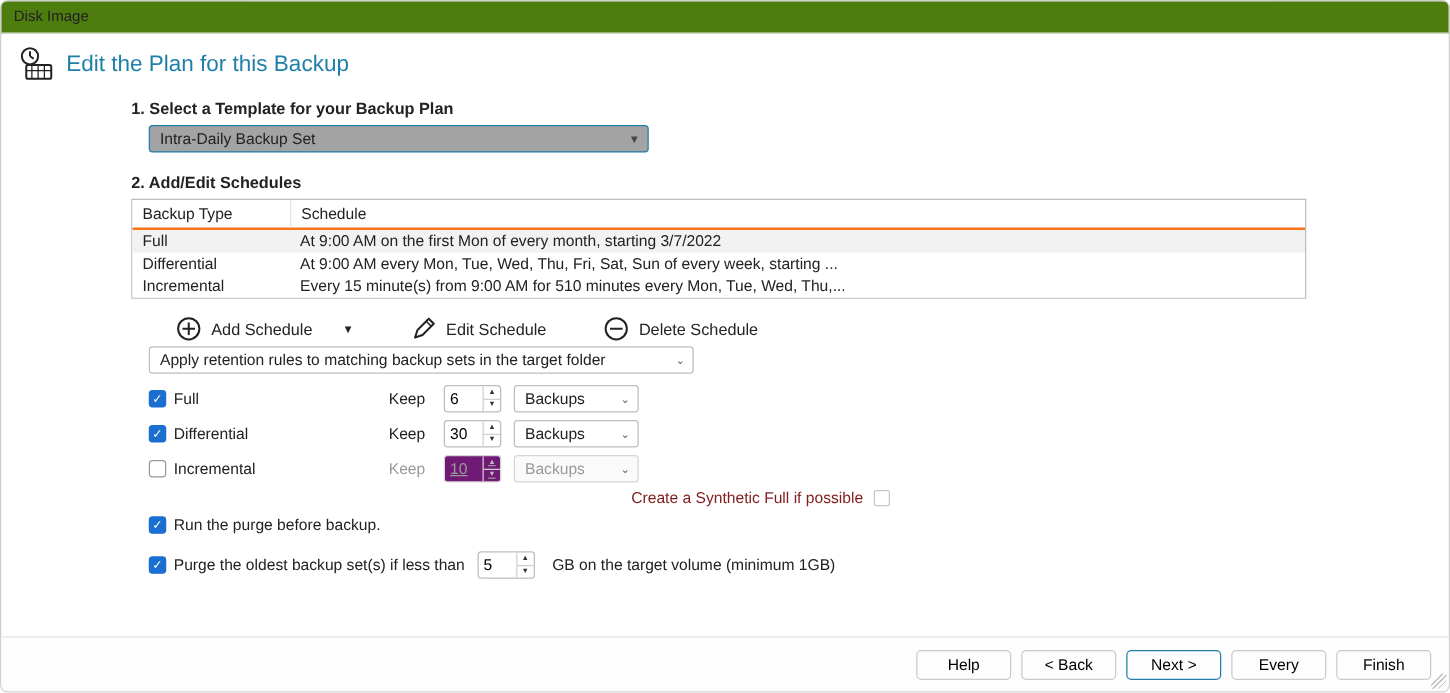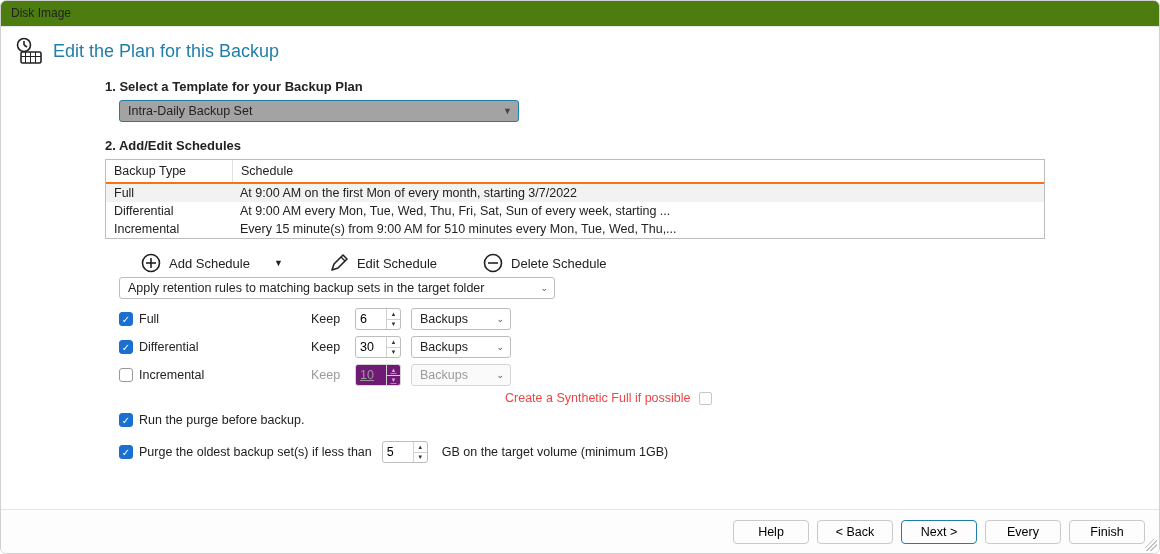--- a/index.html
+++ b/index.html
@@ -179,21 +179,21 @@
     cursor: pointer;
     color: #333;
   }
   .spin .btns span + span { border-top: 1px solid #d0d0d0; }
   .spin.disabled { border-color:#d6d6d6; color:#9a9a9a; background:#701a75;text-decoration:underline;}
   .spin.disabled input { color:#9a9a9a; }
   .spin.disabled .btns span { color:#bbb; cursor:default; }
 
   .syn-row {
     display:flex; align-items:center; gap:8px;
-    color:#ef4444; font-size:12.5px;
+    color:#7f1d1d; font-size:12.5px;
     margin: 2px 0 8px 400px;
   }
   .mini-cb {
     width:13px;height:13px;border:1px solid #c7c7c7;border-radius:2px;background:#fff;display:inline-block;
   }
 
   .cb {
     width: 14px; height: 14px;
     border-radius: 3px;
     display: inline-flex; align-items:center; justify-content:center;

